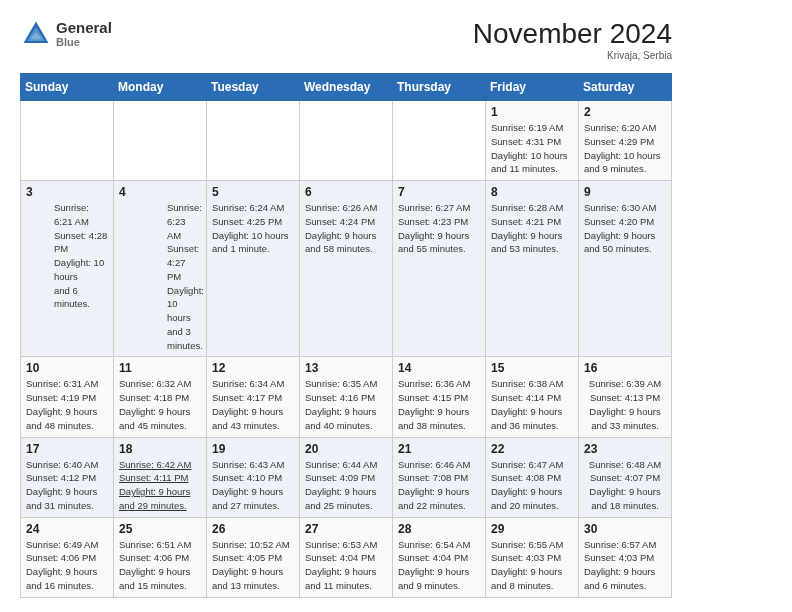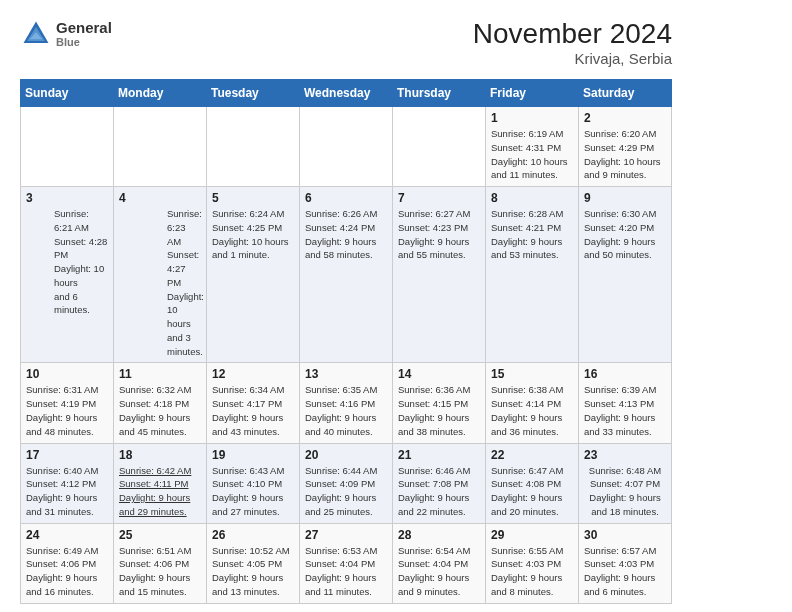--- a/index.html
+++ b/index.html
@@ -46,21 +46,21 @@
     }
     .title-block {
       text-align: right;
     }
     .month-title {
       font-size: 28px;
       font-weight: normal;
       color: #222;
     }
     .location {
-      font-size: 15px;
+      font-size: 10px;
       color: #555;
     }
     .calendar-table {
       width: 100%;
       border-collapse: collapse;
       table-layout: fixed;
     }
     .calendar-table thead th {
       background: #2a6db5;
       color: #fff;
@@ -246,21 +246,21 @@
           </td>
           <td>
             <span class="day-num">15</span>
             <div class="day-info" style="white-space: pre-line;">Sunrise: 6:38 AM
 Sunset: 4:14 PM
 Daylight: 9 hours
 and 36 minutes.</div>
           </td>
           <td>
             <span class="day-num">16</span>
-            <div class="day-info" style="white-space: pre-line;">Sunrise: 6:39 AM
+            <div class="day-info" style="white-space: pre-line; text-align: center;">Sunrise: 6:39 AM
 Sunset: 4:13 PM
 Daylight: 9 hours
 and 33 minutes.</div>
           </td>
         </tr>
         <tr>
           <td>
             <span class="day-num">17</span>
             <div class="day-info" style="white-space: pre-line;">Sunrise: 6:40 AM
 Sunset: 4:12 PM

